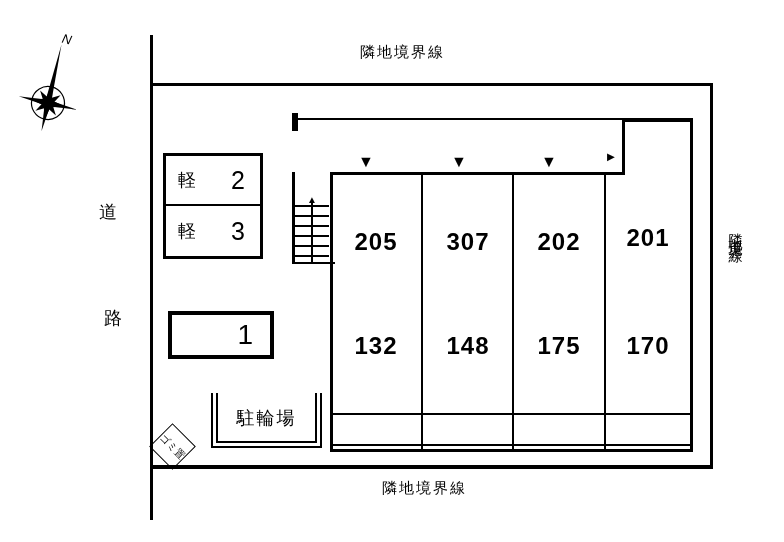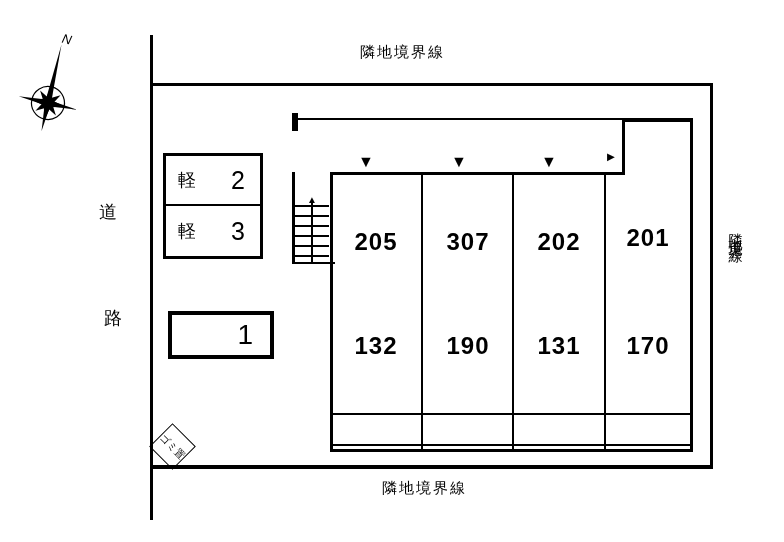--- a/index.html
+++ b/index.html
@@ -72,20 +72,24 @@
     <div class="kei-row">
       <span class="kei-prefix">軽</span>
       <span class="kei-num">3</span>
     </div>
   </div>
 
   <div id="space1-box">
     <span>1</span>
   </div>
 
+  <div id="bicycle-box">
+    <div id="bicycle-inner"></div>
+    <span id="bicycle-label">駐輪場</span>
+  </div>
 
   <div id="garbage">
     <span>ゴミ置</span>
   </div>
 
   <div class="ln" style="left:292px;top:172px;width:3px;height:91px"></div>
   <div class="ln" style="left:295px;top:205px;width:34px;height:1.5px"></div>
   <div class="ln" style="left:295px;top:215px;width:34px;height:1.5px"></div>
   <div class="ln" style="left:295px;top:225px;width:34px;height:1.5px"></div>
   <div class="ln" style="left:295px;top:235px;width:34px;height:1.5px"></div>
@@ -113,17 +117,17 @@
   <span class="marker center" style="position:absolute;left:366px;top:162px;font-size:16px;">▼</span>
   <span class="marker center" style="position:absolute;left:459px;top:162px;font-size:16px;">▼</span>
   <span class="marker center" style="position:absolute;left:549px;top:162px;font-size:16px;">▼</span>
   <span class="marker center" style="position:absolute;left:611px;top:156px;font-size:13px;">►</span>
 
   <span class="txt unit center" style="left:376px;top:242px;">205</span>
   <span class="txt unit center" style="left:468px;top:242px;">307</span>
   <span class="txt unit center" style="left:559px;top:242px;">202</span>
   <span class="txt unit center" style="left:648px;top:226px;margin-top:12px;">201</span>
   <span class="txt unit center" style="left:376px;top:346px;">132</span>
-  <span class="txt unit center" style="left:468px;top:346px;">190</span>
-  <span class="txt unit center" style="left:559px;top:346px;">131</span>
+  <span class="txt unit center" style="left:468px;top:346px;">148</span>
+  <span class="txt unit center" style="left:559px;top:346px;">175</span>
   <span class="txt unit center" style="left:648px;top:346px;">170</span>
 
 </div>
 
 </body></html>

